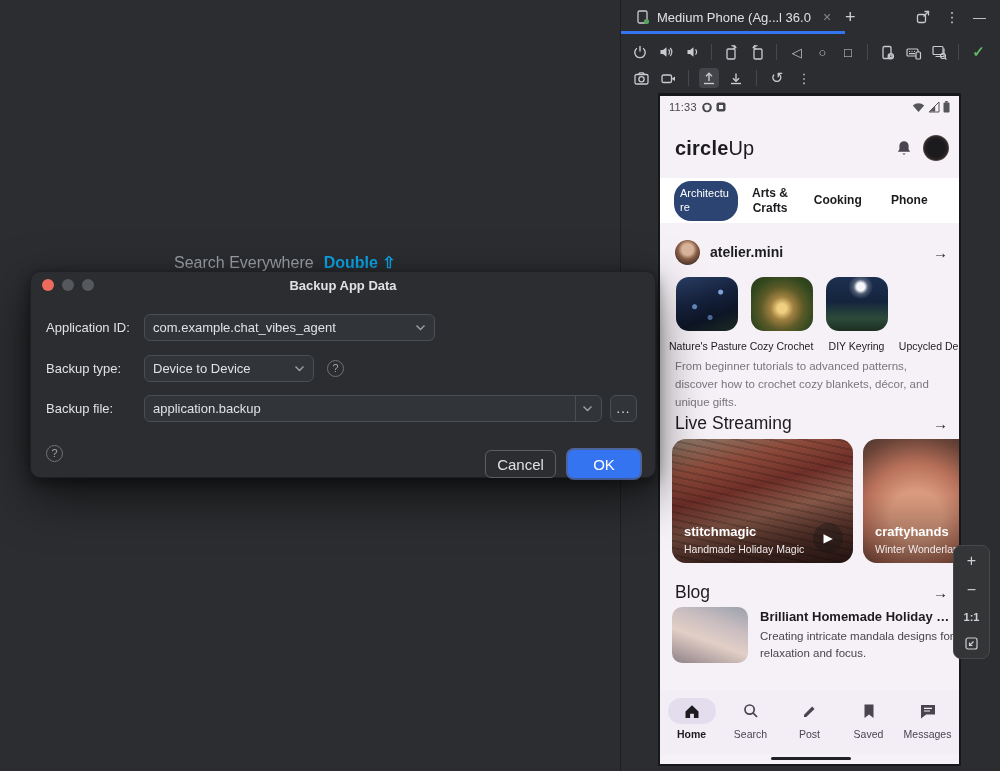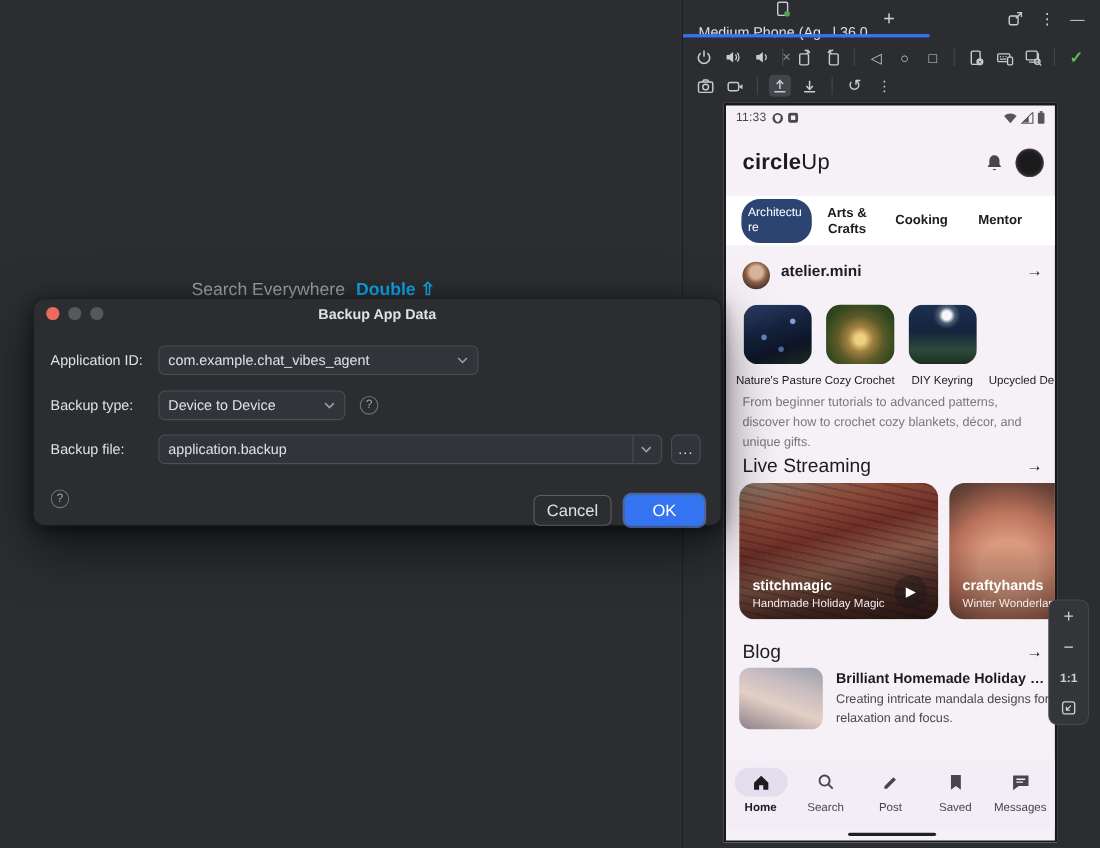--- a/index.html
+++ b/index.html
@@ -8,21 +8,21 @@
   svg { display:block; }
 
   
   .editor-hint { position:absolute; left:174px; top:253px; font-size:16px; white-space:nowrap; z-index:1; }
   .editor-hint .hp { color:#9da1a8; }
   .editor-hint .hs { color:#0ea5e9; margin-left:10px;font-weight:bold; }
 
   
   .emulator { position:absolute; left:620px; top:0; width:380px; height:771px; background:#2b2d30; border-left:1px solid #1e1f22; }
   .tabbar { position:relative; height:34px; display:flex; align-items:center; padding:0 10px 0 10px; }
-  .tab { display:flex; align-items:center; gap:6px; height:100%; padding:0 4px;flex-direction:column; }
+  .tab { display:flex; align-items:center; gap:6px; height:100%; padding:16px 4px; }
   .tab-title { color:#dfe1e5; font-size:13px; white-space:nowrap; }
   .tab-close { color:#87898e; font-size:14px; margin-left:6px; cursor:default; }
   .tab-underline { position:absolute; left:0; top:31px; width:224px; height:3px; background:#3574f0; }
   .newtab { color:#ced0d6; font-size:18px; margin-left:10px; }
   .tab-right { margin-left:auto; display:flex; align-items:center; gap:14px; padding-right:4px; color:#ced0d6; }
   .kebab { color:#ced0d6; font-size:14px; letter-spacing:0; }
   .minim { color:#ced0d6; font-size:13px; }
 
   .toolbar { position:absolute; left:10px; top:40px; right:6px; }
   .toolrow { display:flex; align-items:center; height:24px; gap:7px; }
@@ -49,21 +49,21 @@
   .avatar { width:26px; height:26px; border-radius:50%; background:
       radial-gradient(circle at 50% 50%, #1b1b1d 0 48%, #2a2426 62%, #caa49c 90%);
   }
 
   .tabsrow { left:0; top:82px; width:100%; height:45px; background:#ffffff; display:flex; align-items:center; padding:0 14px; }
   .cat-pill { width:64px; height:40px; background:#2b4472; border-radius:17px; color:#ffffff; font-size:11px; line-height:1.2; display:flex; align-items:center; justify-content:center; word-break:break-all; padding:0 6px; }
   .cat { flex:1; text-align:center; font-size:12px; font-weight:bold; color:#1c1b1f; line-height:1.25; padding:0 4px; }
   .cat.two { max-width:64px; }
   .arrow { margin-left:auto; color:#1c1b1f; font-size:15px; }
 
-  .creator-head { left:15px; top:142px; width:273px; height:28px; display:flex; gap:10px; }
+  .creator-head { left:15px; top:142px; width:273px; height:28px; display:flex; align-items:center; gap:10px; }
   .creator-avatar { width:25px; height:25px; border-radius:50%; background:
       radial-gradient(circle at 50% 38%, #d8b49a 0 28%, #8a5f46 48%, #4a332a 78%, #332420 100%); }
   .creator-name { font-size:14px; font-weight:bold; color:#1c1b1f; }
 
   .thumb { width:62px; height:54px; border-radius:13px; position:absolute; top:0; }
   .t1 { left:0;  background:
       radial-gradient(circle at 72% 28%, rgba(140,175,230,.9) 0 2px, transparent 3px),
       radial-gradient(circle at 30% 55%, rgba(120,160,220,.8) 0 2px, transparent 3px),
       radial-gradient(circle at 55% 75%, rgba(100,140,200,.7) 0 2px, transparent 3px),
       linear-gradient(160deg,#2a3f66 0%,#16233f 40%,#0d1526 70%,#1b2b20 100%); }
@@ -319,21 +319,21 @@
             </svg>
         </span>
         <span class="avatar"></span>
       </span>
     </div>
 
     <div class="pabs tabsrow">
       <span class="cat-pill">Architecture</span>
       <span class="cat two">Arts &amp; Crafts</span>
       <span class="cat">Cooking</span>
-      <span class="cat">Mentor</span>
+      <span class="cat">Phone</span>
     </div>
 
     <div class="pabs creator-head">
       <span class="creator-avatar"></span>
       <span class="creator-name">atelier.mini</span>
       <span class="arrow">→</span>
     </div>
 
     <div class="pabs thumbs">
       <span class="thumb t1"></span>

